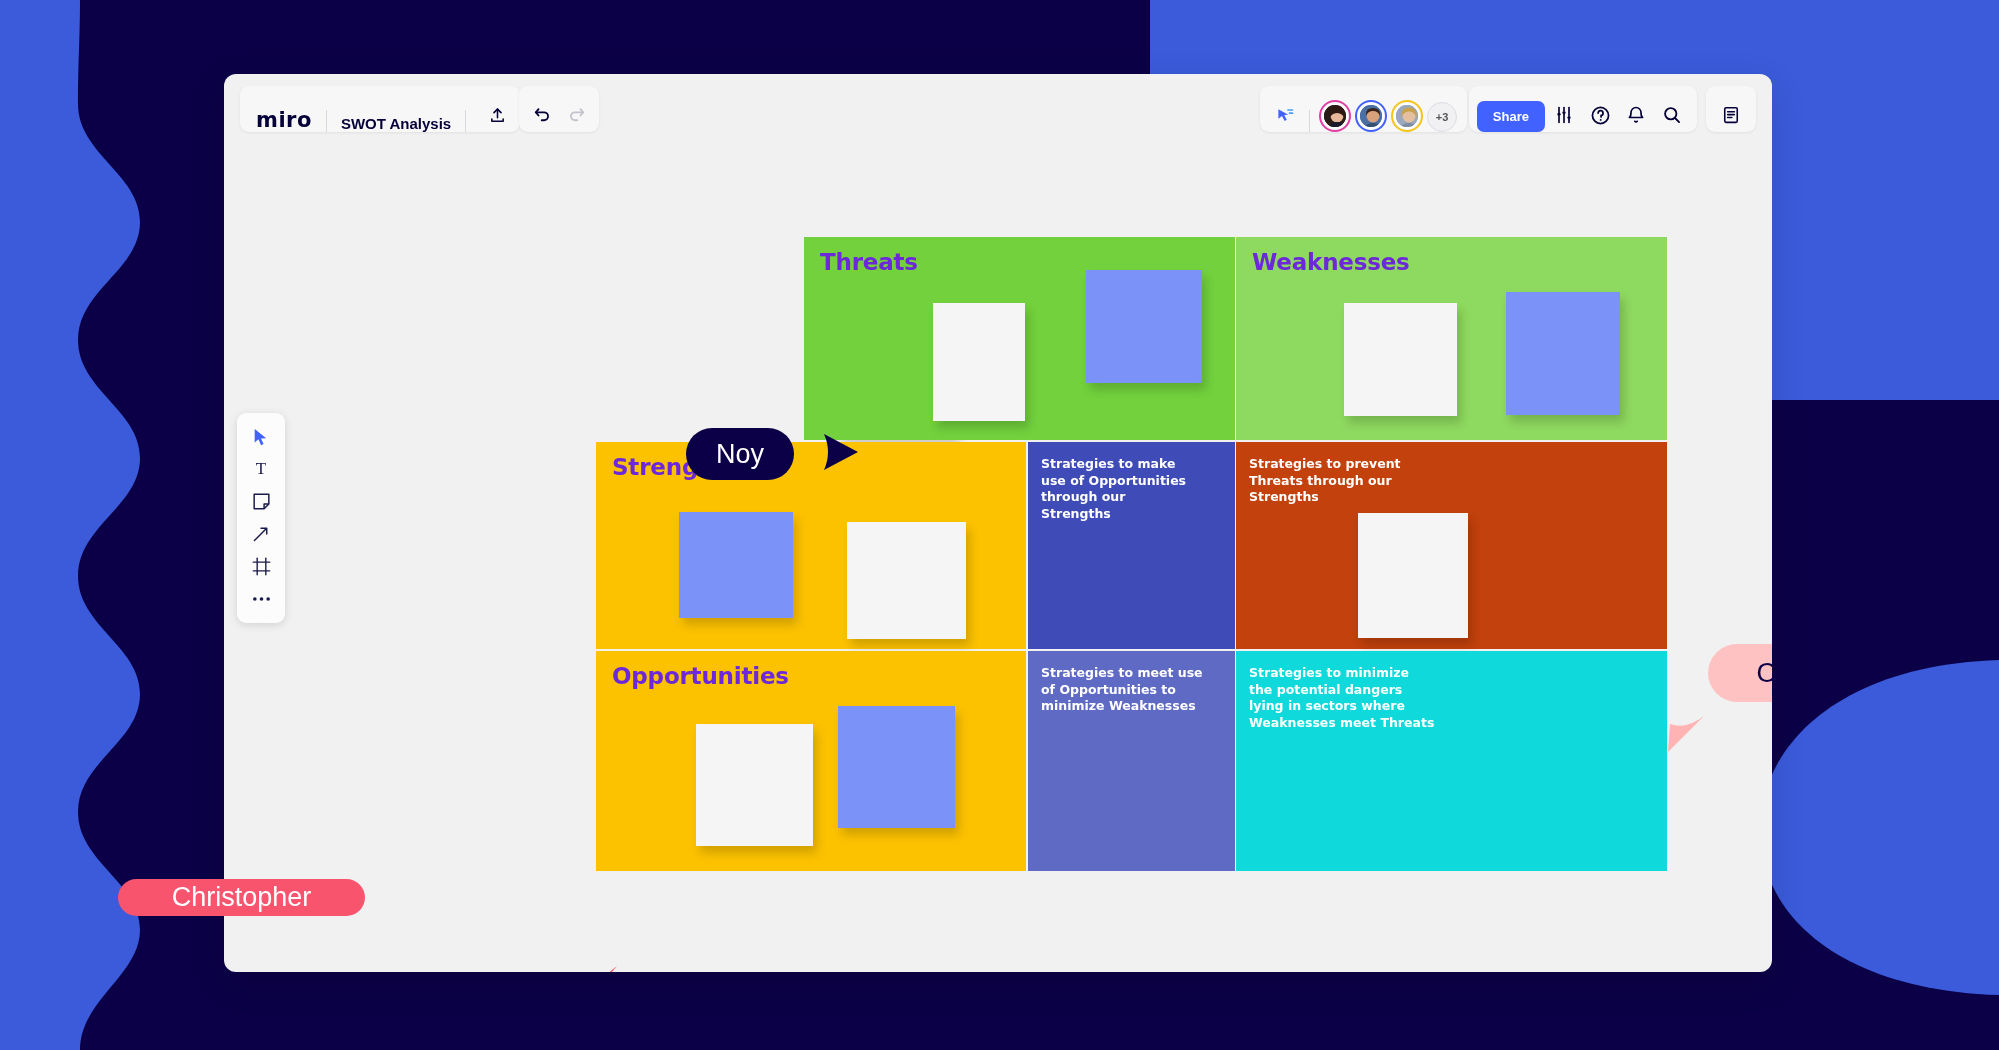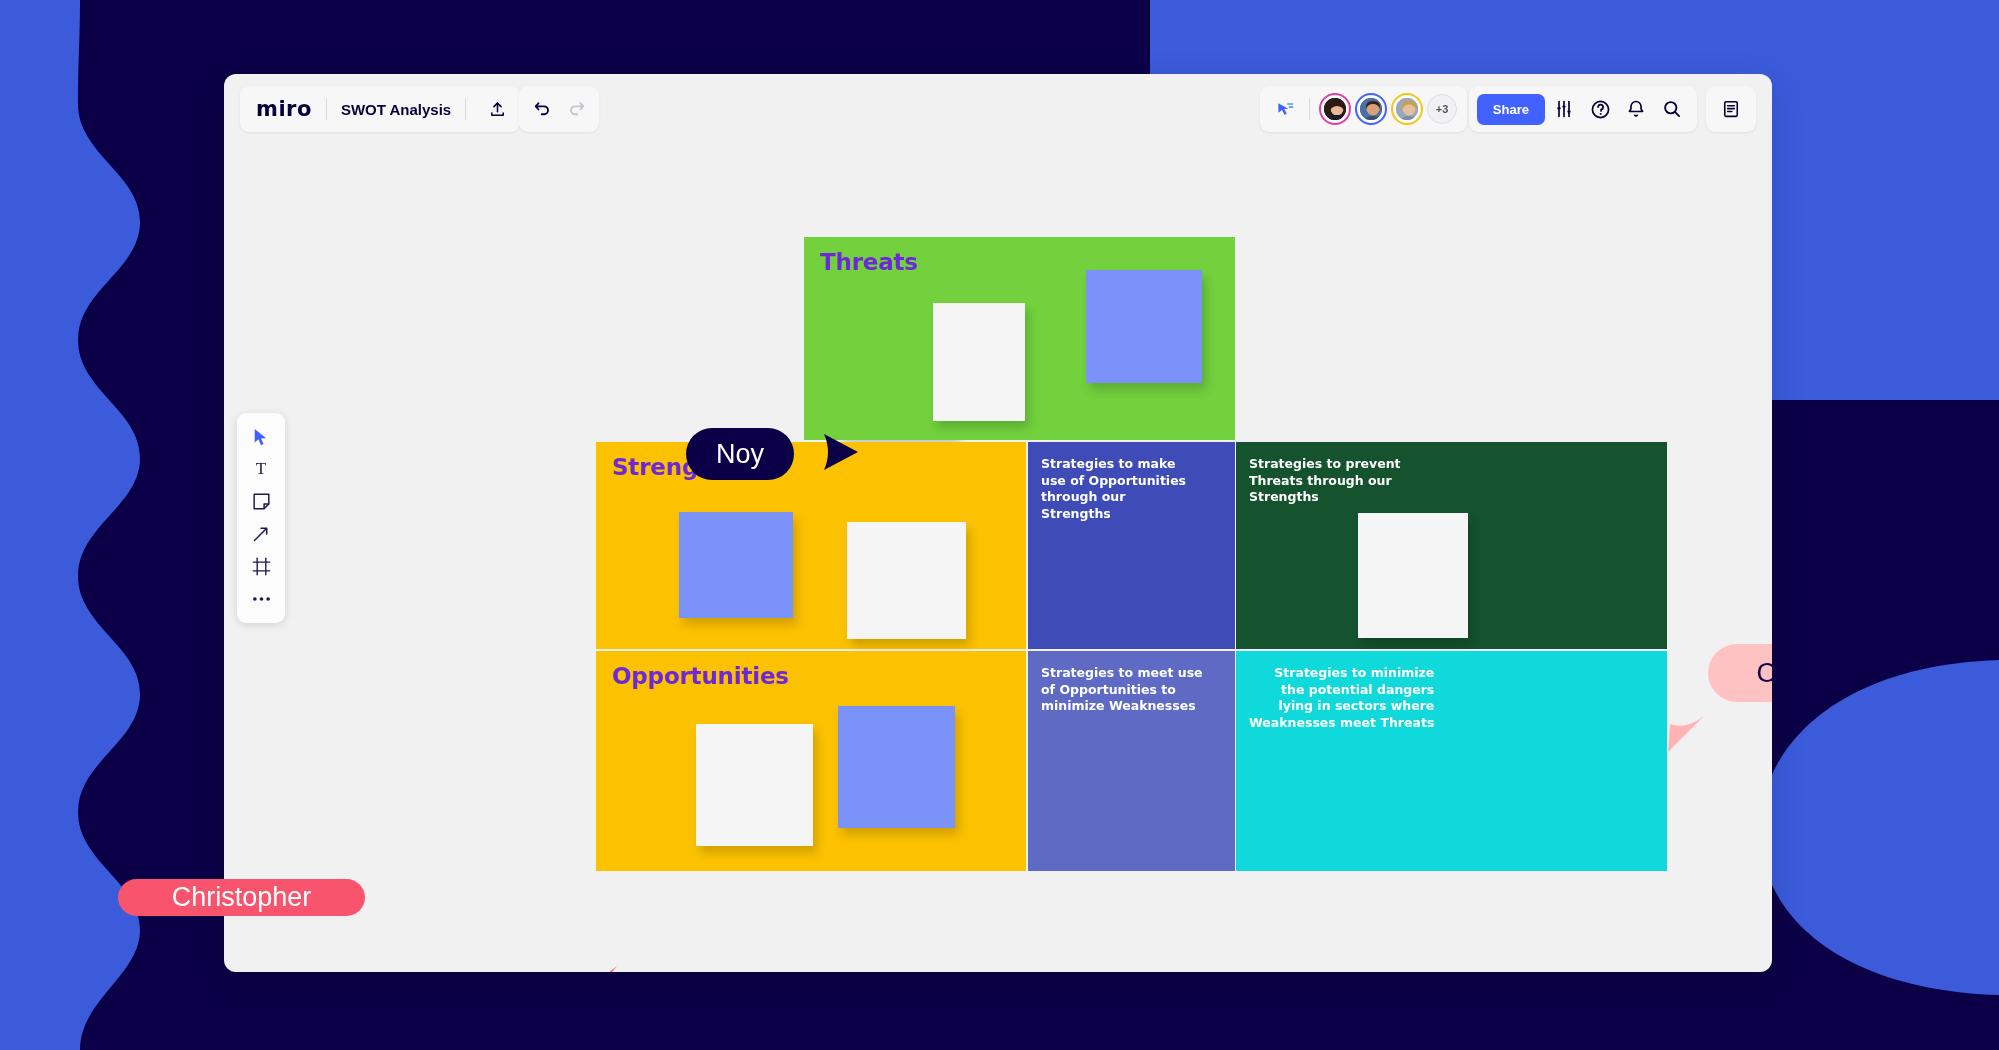--- a/index.html
+++ b/index.html
@@ -31,21 +31,21 @@
 
   
   #topbar {
     position: absolute; left: 0; top: 0;
     width: 100%; height: 70px;
   }
   .tb-group {
     position: absolute; top: 12px;
     background: #f7f7f8;
     border-radius: 9px;
-    display: flex; align-items: center;
+    display: flex; align-items: flex-end;
     height: 46px;
     box-shadow: 0 1px 3px rgba(0,0,0,0.07);
   }
   #tb-left { left: 16px; padding: 0 6px 0 16px; }
   .miro-logo {
     font-family: "DejaVu Sans", sans-serif;
     font-weight: 700; font-size: 21px; letter-spacing: 0.5px;
     color: #050038;
   }
   .tb-div { width: 1px; height: 22px; background: #d8d8df; margin: 0 14px; }
@@ -297,54 +297,59 @@
     <div id="canvas">
 
       <div class="sticky" style="left:615px; top:177px; width:117px; height:118px; background:#7b93f8;"></div>
 
       <div class="quad" style="left:580px; top:93px; width:431px; height:203px; background:#72d13d;">
         <div class="quad-title">Threats</div>
         <div class="sticky" style="left:129px; top:66px; width:92px; height:118px; background:#f5f5f5;"></div>
         <div class="sticky" style="left:282px; top:33px; width:116px; height:113px; background:#7b93f8;"></div>
       </div>
 
+      <div class="quad" style="left:1012px; top:93px; width:431px; height:203px; background:#8ed95f;">
+        <div class="quad-title">Weaknesses</div>
+        <div class="sticky" style="left:108px; top:66px; width:113px; height:113px; background:#f5f5f5;"></div>
+        <div class="sticky" style="left:270px; top:55px; width:114px; height:123px; background:#7b93f8;"></div>
+      </div>
 
       <div class="quad" style="left:372px; top:298px; width:430px; height:207px; background:#fcc200;">
         <div class="quad-title">Strengths</div>
         <div class="sticky" style="left:83px; top:70px; width:114px; height:106px; background:#7b93f8;"></div>
         <div class="sticky" style="left:251px; top:80px; width:119px; height:117px; background:#f5f5f5;"></div>
       </div>
 
       <div class="quad" style="left:372px; top:507px; width:430px; height:220px; background:#fcc200;">
         <div class="quad-title">Opportunities</div>
         <div class="sticky" style="left:100px; top:73px; width:117px; height:122px; background:#f5f5f5;"></div>
         <div class="sticky" style="left:242px; top:55px; width:117px; height:122px; background:#7b93f8;"></div>
       </div>
 
       <div class="quad" style="left:804px; top:298px; width:207px; height:207px; background:#3f4cb8;">
         <div class="strat-text">Strategies to make
 use of Opportunities
 through our
 Strengths</div>
       </div>
 
-      <div class="quad" style="left:1012px; top:298px; width:431px; height:207px; background:#14532d;">
+      <div class="quad" style="left:1012px; top:298px; width:431px; height:207px; background:#c2410c;">
         <div class="strat-text">Strategies to prevent
 Threats through our
 Strengths</div>
         <div class="sticky" style="left:122px; top:71px; width:110px; height:125px; background:#f5f5f5;"></div>
       </div>
 
       <div class="quad" style="left:804px; top:507px; width:207px; height:220px; background:#5f6ac4;">
         <div class="strat-text">Strategies to meet use
 of Opportunities to
 minimize Weaknesses</div>
       </div>
 
-      <div class="quad" style="left:1012px; top:507px; width:431px; height:220px; background:#0fd9da;text-align:right;">
+      <div class="quad" style="left:1012px; top:507px; width:431px; height:220px; background:#0fd9da;">
         <div class="strat-text">Strategies to minimize
 the potential dangers
 lying in sectors where
 Weaknesses meet Threats</div>
       </div>
 
       <div class="cursor-arrow" style="left:598px; top:288px;">
         <svg width="40" height="42" viewBox="0 0 40 42">
           <path d="M2 2 L36 20 L2 38 Q10 20 2 2 Z" fill="#0b0047"></path>
         </svg>

